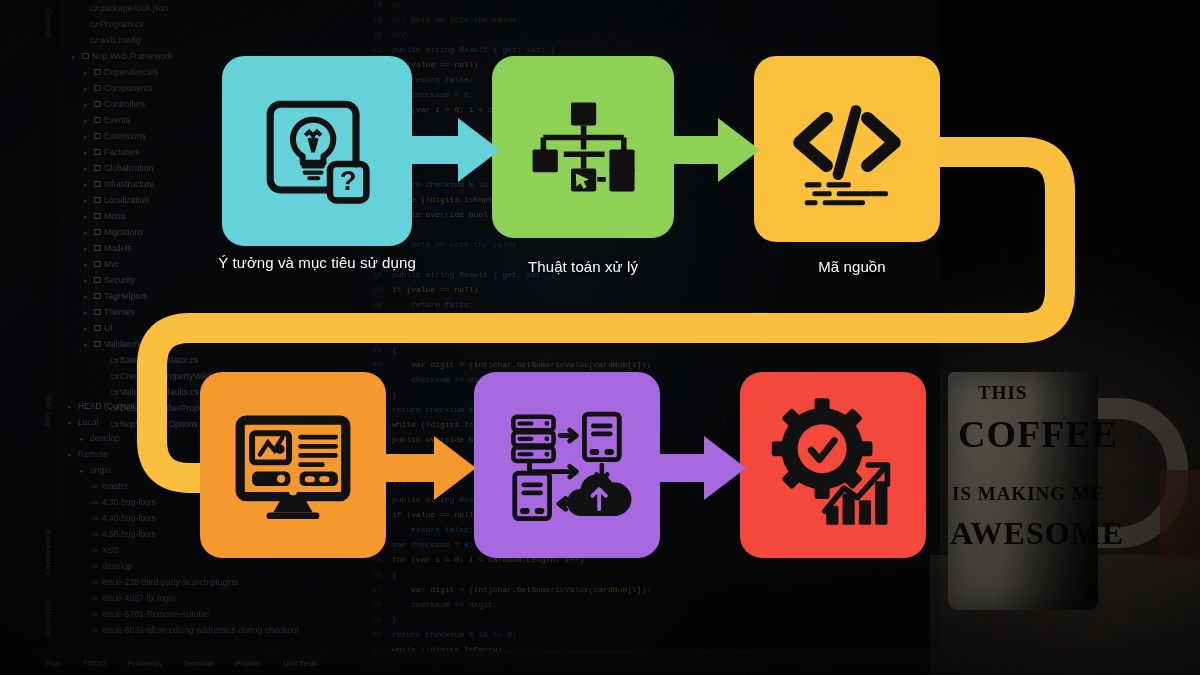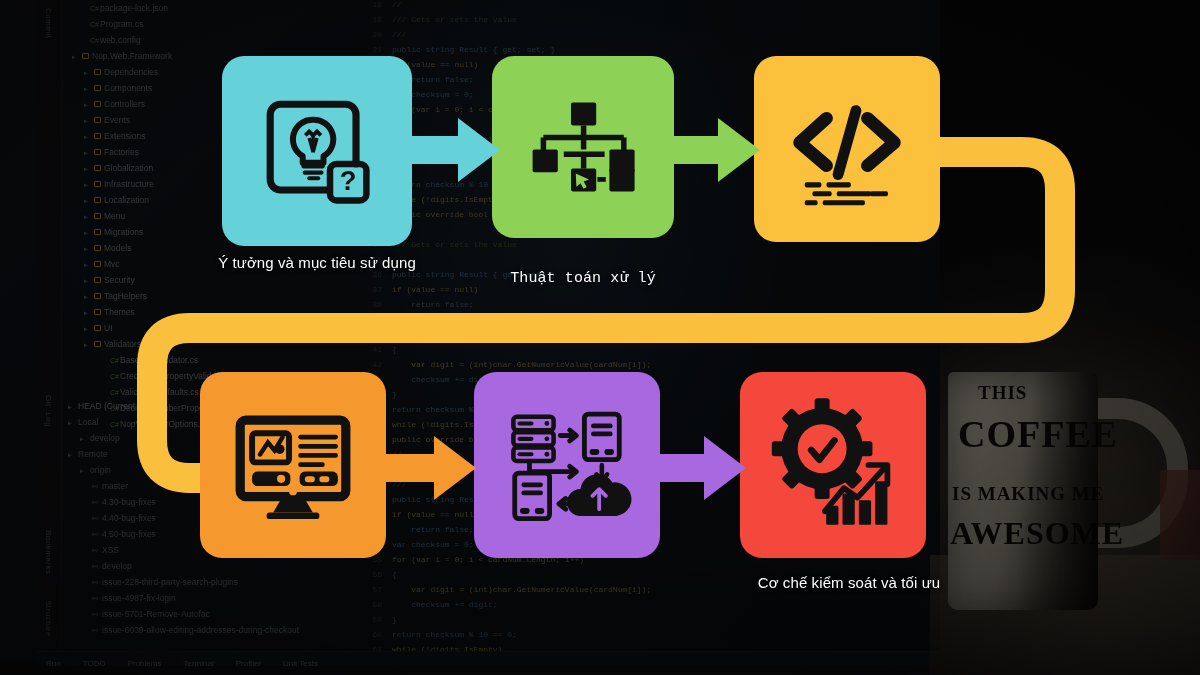--- a/index.html
+++ b/index.html
@@ -449,21 +449,22 @@
   </div>
 
   <svg class="arrow" style="left:408px; top:106px;" width="96" height="88">
     <path d="M0 30 H50 V12 L92 44 L50 76 V58 H0 Z" fill="#64d2d8"></path>
   </svg>
   <svg class="arrow" style="left:668px; top:106px;" width="96" height="88">
     <path d="M0 30 H50 V12 L92 44 L50 76 V58 H0 Z" fill="#8dd257"></path>
   </svg>
 
   <div class="label" style="left:170px; top:252px; width:294px;">Ý tưởng và mục tiêu sử dụng</div>
-  <div class="label" style="left:455px; top:268px; width:256px;font-family:Liberation Mono, monospace;">Thuật toán xử lý</div>
+  <div class="label" style="left:455px; top:256px; width:256px;">Thuật toán xử lý</div>
+  <div class="label" style="left:742px; top:256px; width:220px;">Mã nguồn</div>
 
   <div class="tile" id="tile4" style="left: 200px; top: 372px; width: 186px; height: 186px; background: rgb(245, 152, 45);">
     <svg width="132" height="132" viewBox="0 0 100 100">
       <rect x="10" y="16" width="80" height="58" rx="4.5" fill="none" stroke="#111" stroke-width="7"></rect>
       <rect x="19" y="26" width="28" height="22" rx="2.5" fill="none" stroke="#111" stroke-width="4.5"></rect>
       <path d="M25 42 l6 -9 5 6 6 -10" fill="none" stroke="#111" stroke-width="3.4" stroke-linecap="round"></path>
       <circle cx="40" cy="38" r="3.6" fill="#111"></circle>
       <g fill="#111">
         <rect x="54" y="27" width="30" height="3.6" rx="1.6"></rect>
         <rect x="54" y="34" width="30" height="3.6" rx="1.6"></rect>
@@ -554,14 +555,13 @@
     </svg>
   </div>
 
   <svg class="arrow" style="left:384px; top:424px;" width="96" height="88">
     <path d="M0 30 H50 V12 L92 44 L50 76 V58 H0 Z" fill="#f5982d"></path>
   </svg>
   <svg class="arrow" style="left:654px; top:424px;" width="96" height="88">
     <path d="M0 30 H50 V12 L92 44 L50 76 V58 H0 Z" fill="#a869e0"></path>
   </svg>
 
-  <div class="label" style="left:706px; top:572px; width:286px;">Cơ chế kiểm soát và tối ưu</div>
 </div>
 
 </body></html>

